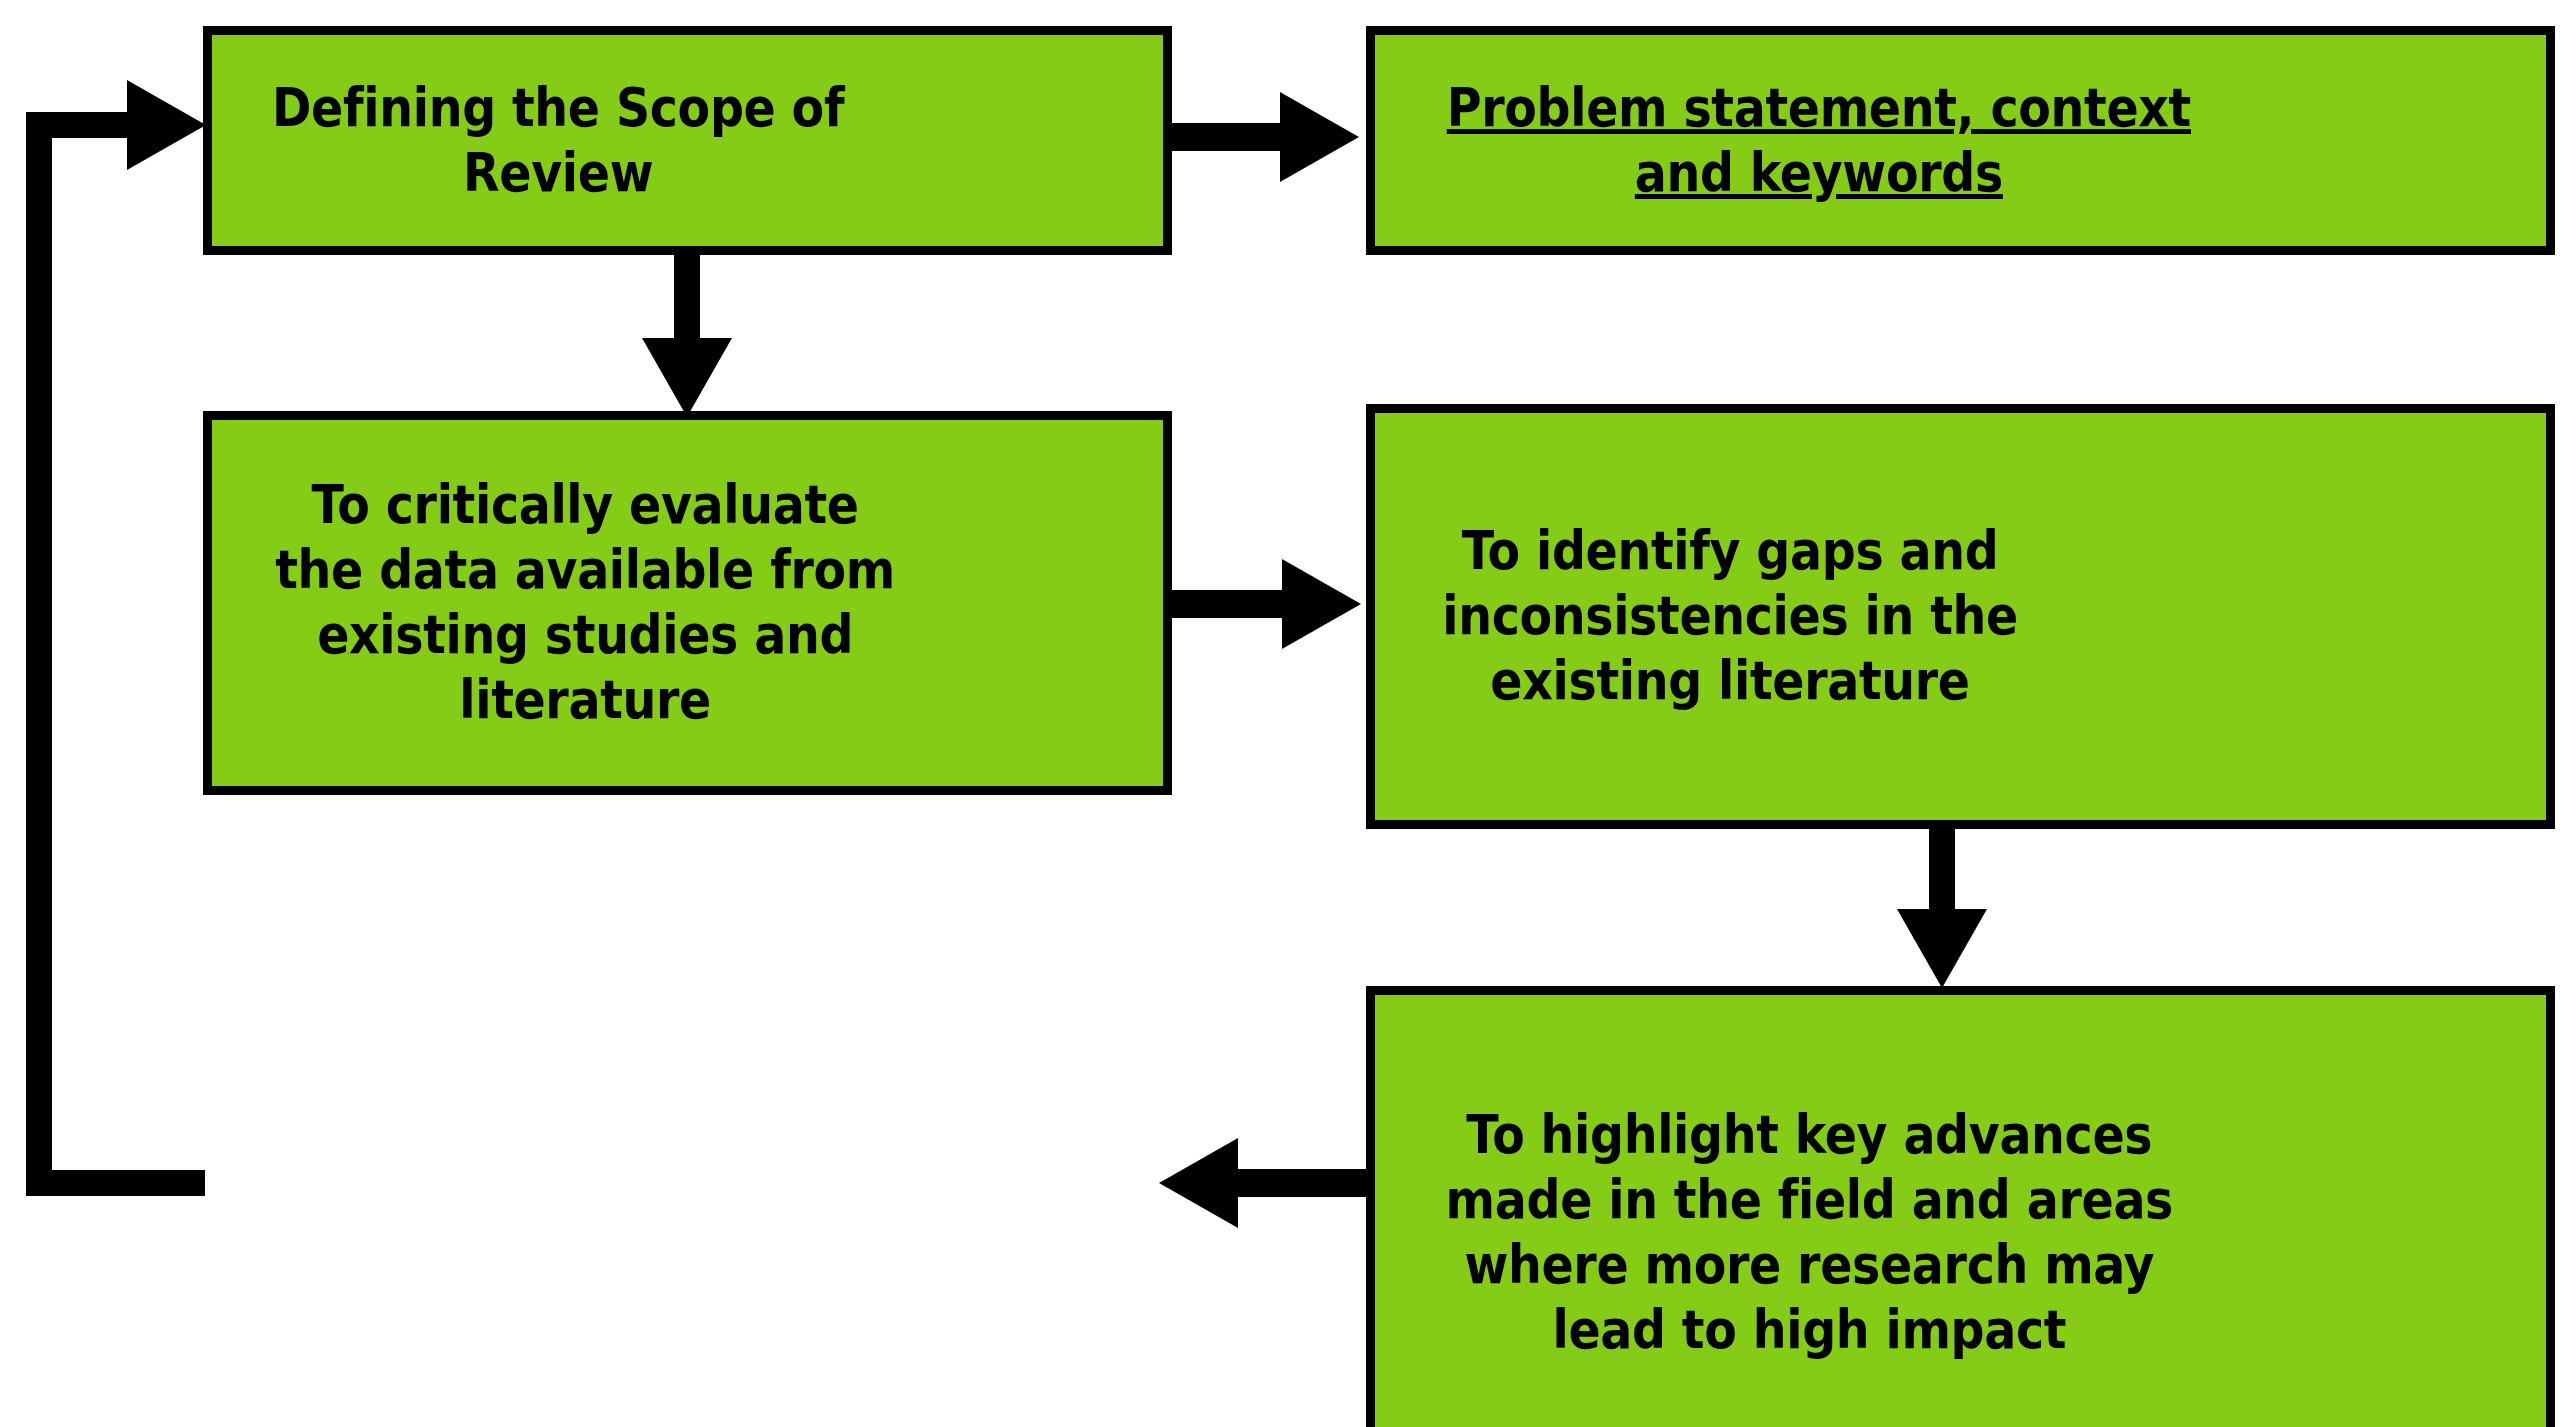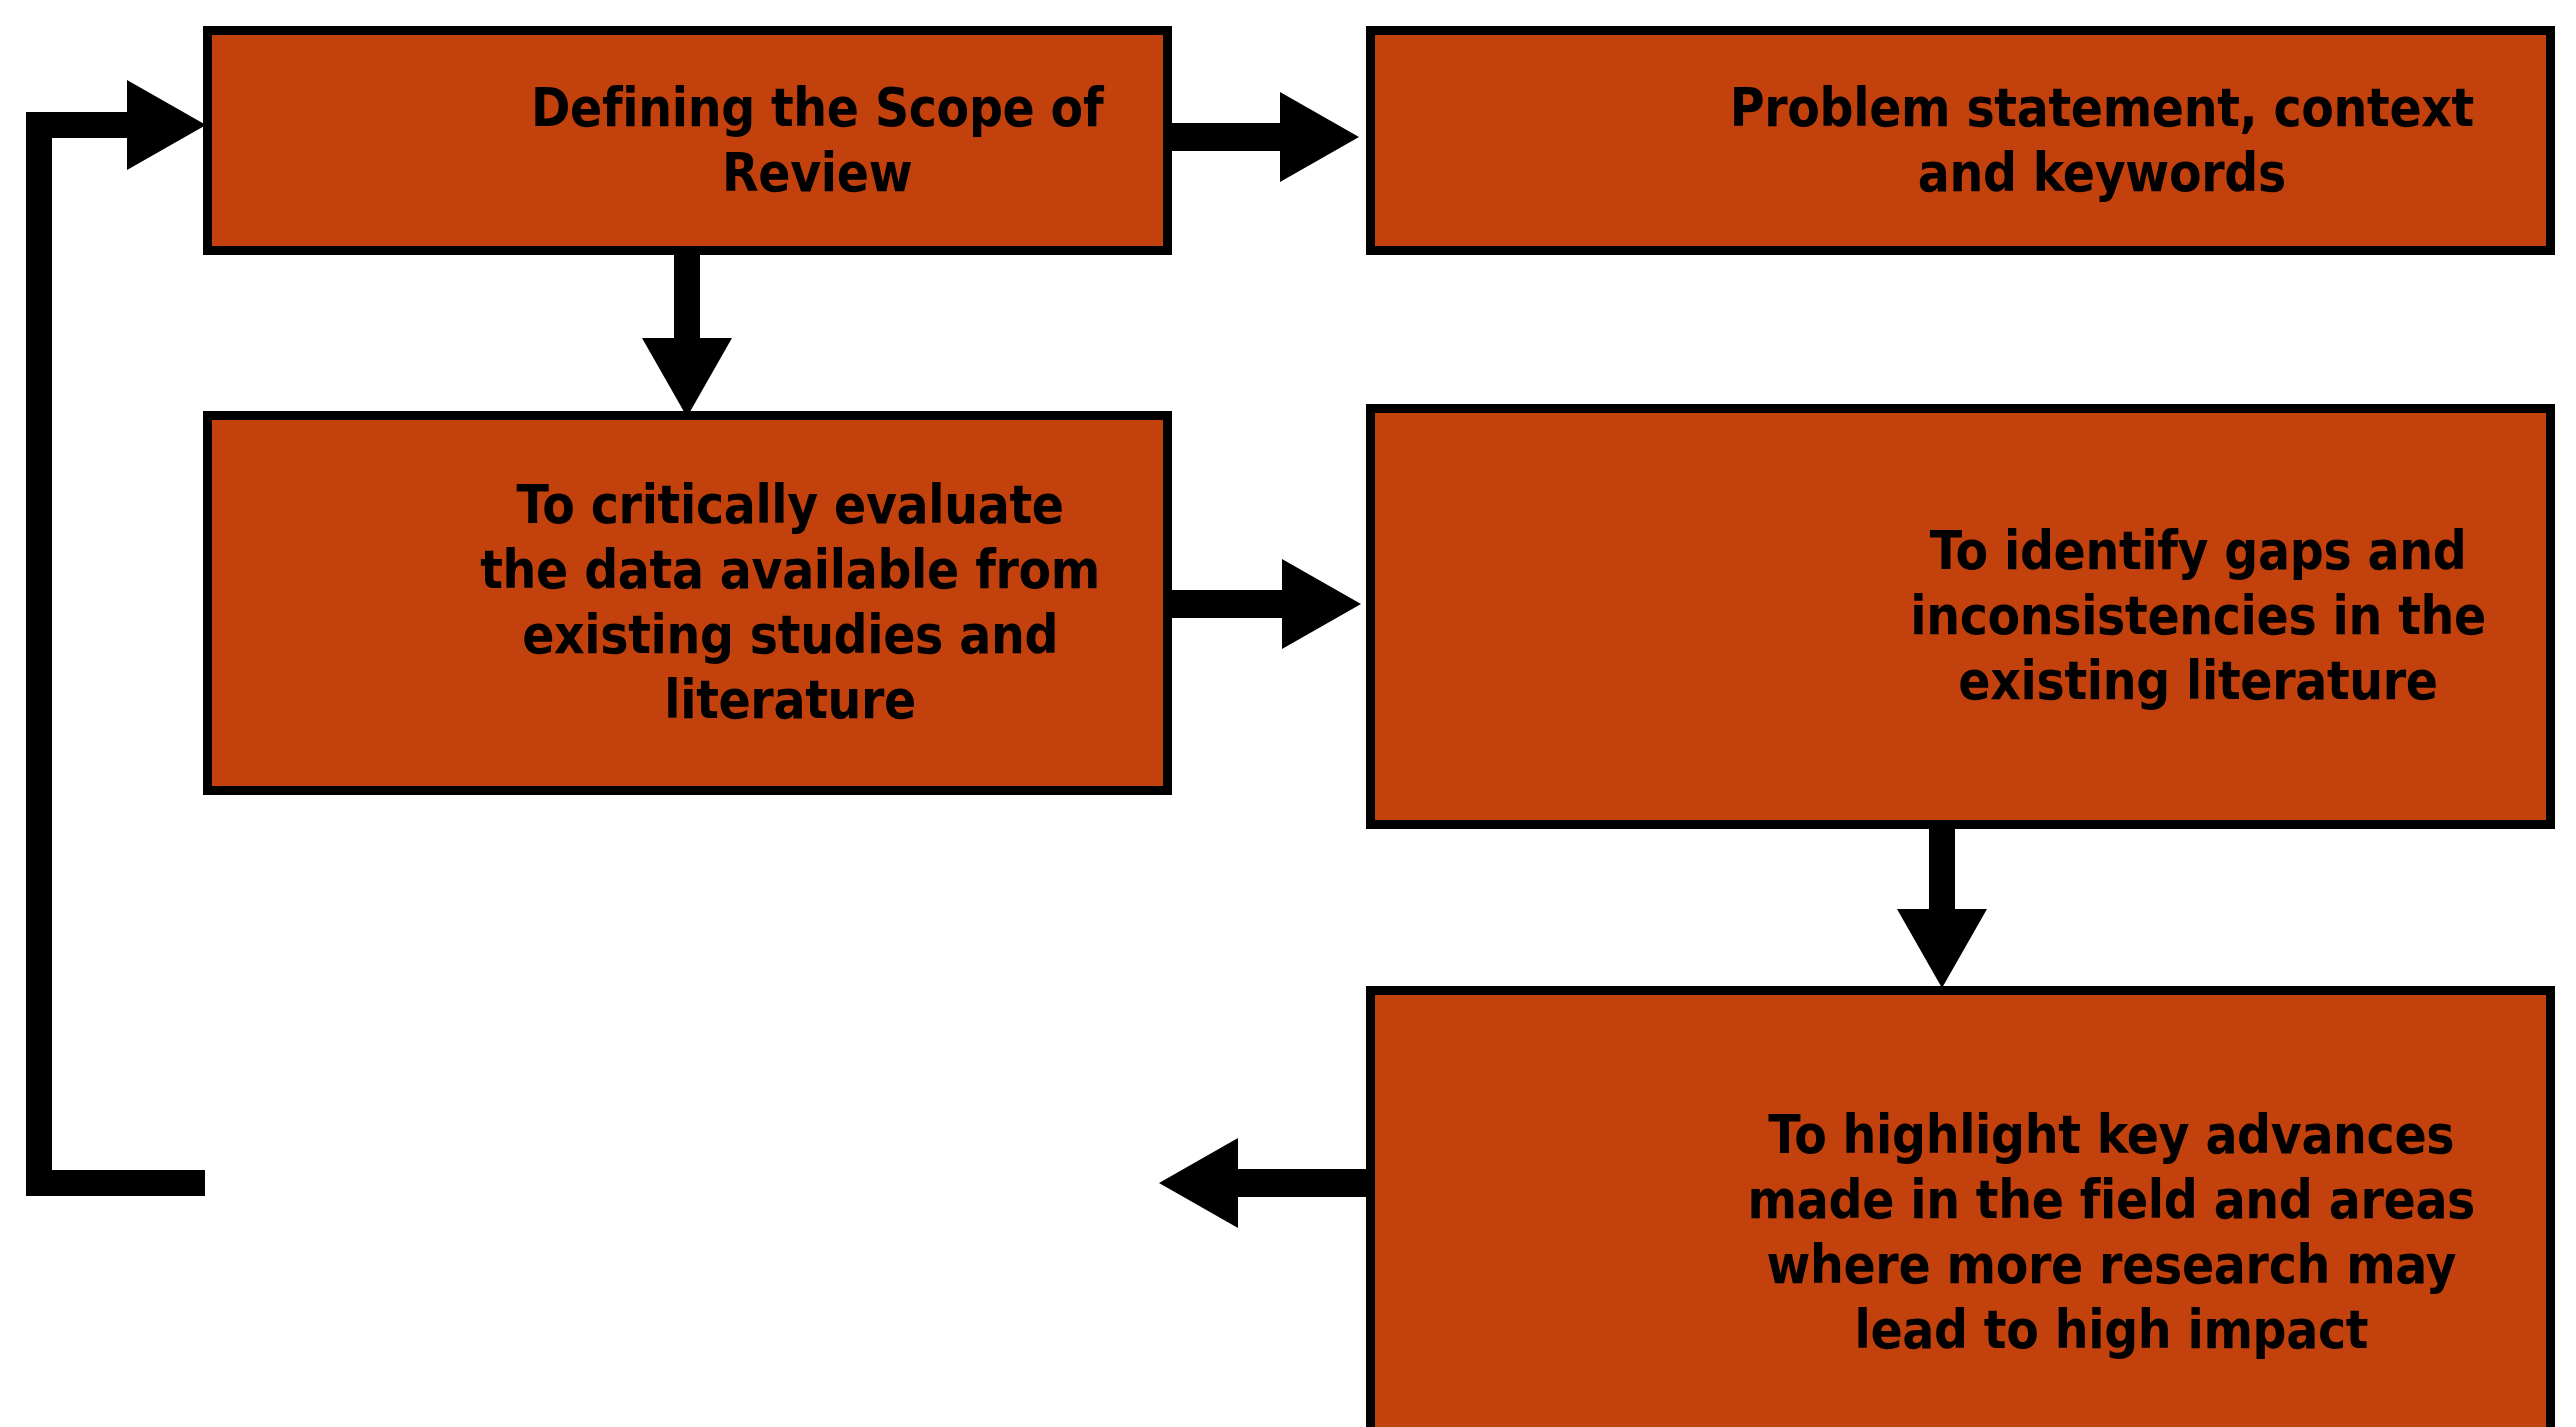--- a/index.html
+++ b/index.html
@@ -12,25 +12,25 @@
     position: relative;
     width: 2576px;
     height: 1427px;
     background: #ffffff;
     overflow: hidden;
     font-family: "DejaVu Sans", "Liberation Sans", sans-serif;
   }
   .node {
     position: absolute;
     box-sizing: border-box;
-    background: #c2410c;
+    background: #84cc16;
     border: 9.6px solid #000000;
     display: flex;
     align-items: center;
-    justify-content: flex-end;
+    justify-content: flex-start;
     text-align: center;
     padding: 5.2px 21px;
     z-index: 3;
   }
   .node-label {
     font-weight: bold;
     color: #000000;
     line-height: 1.20;
     letter-spacing: -0.4px;
     font-size: 54px;
@@ -99,21 +99,21 @@
   <div class="head-down" style="left:1897px; top:909px;"></div>
 
   <div class="bar-h" style="left:1236px; top:1169px; width:140px; height:28px;"></div>
   <div class="head-left" style="left:1159px; top:1138px;"></div>
 
   <div class="node" style="left:203px; top:26px; width:969px; height:229px;">
     <span class="node-label">Defining the Scope of
 Review</span>
   </div>
 
-  <div class="node" style="left:1366px; top:26px; width:1189px; height:229px;">
+  <div class="node" style="left:1366px; top:26px; width:1189px; height:229px;text-decoration:underline;">
     <span class="node-label">Problem statement, context
 and keywords</span>
   </div>
 
   <div class="node" style="left:203px; top:411px; width:969px; height:384px;">
     <span class="node-label">To critically evaluate
 the data available from
 existing studies and
 literature</span>
   </div>

